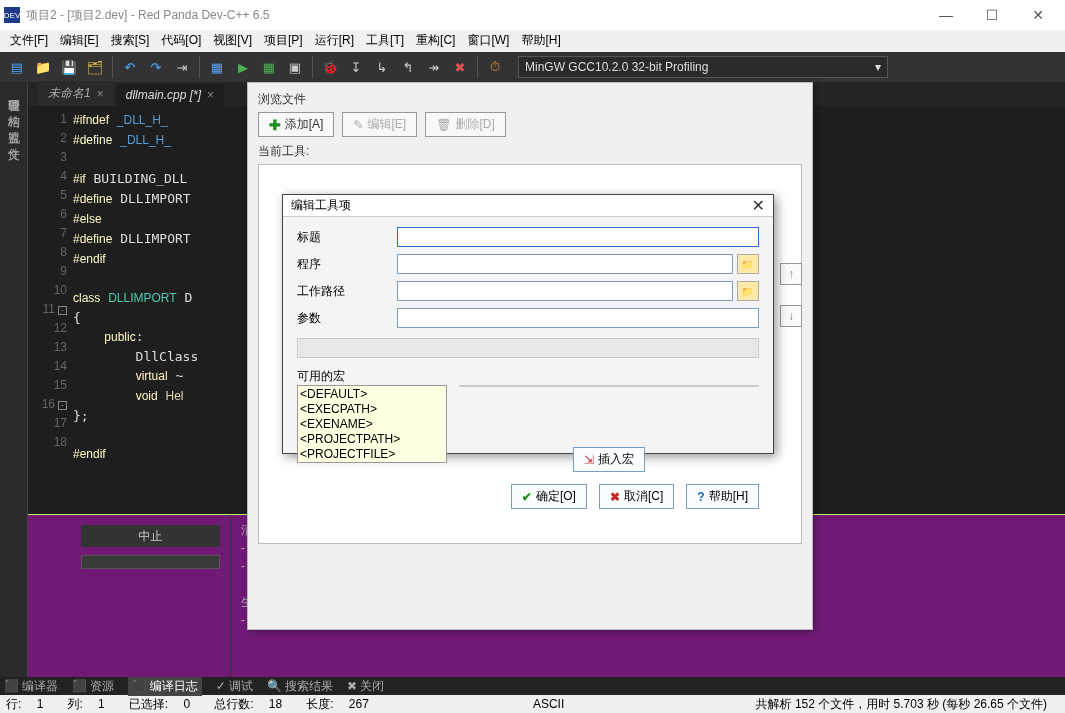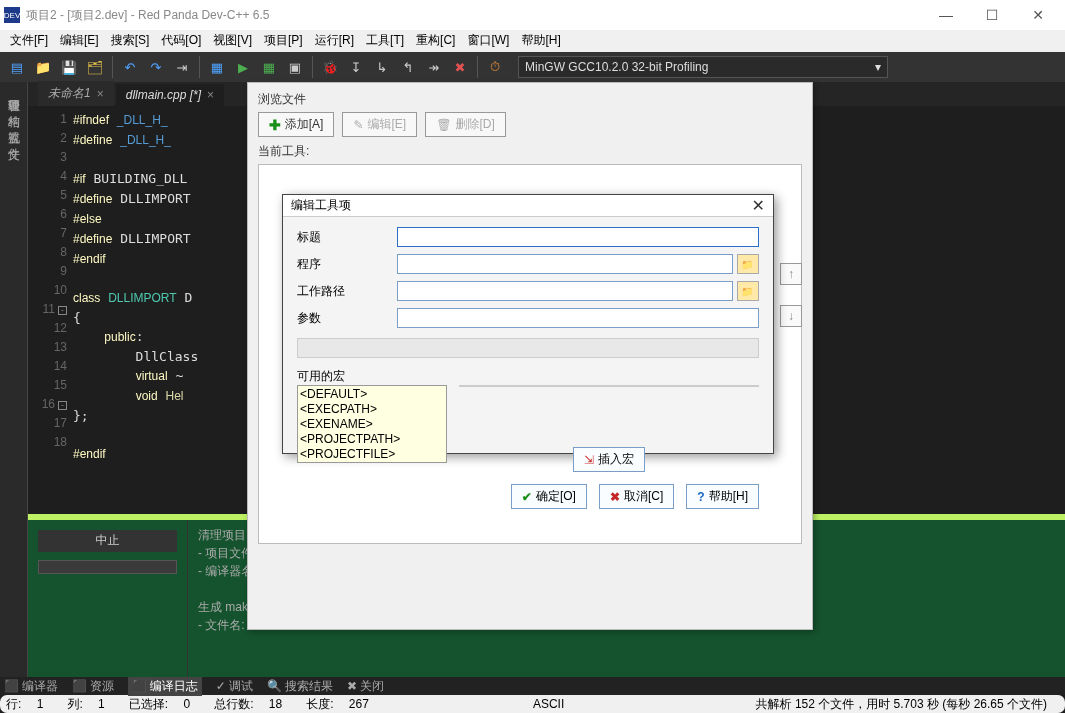--- a/index.html
+++ b/index.html
@@ -38,34 +38,34 @@
 .codewrap{ flex:1; display:flex; overflow:hidden; background:#1e1e1e; position:relative; }
 .gutter{ width:45px; background:#1e1e1e; color:#666; text-align:right; padding:4px 6px 0 0; font:13px Consolas,monospace; line-height:19px; }
 .code{ flex:1; font:13px Consolas,monospace; line-height:19px; padding-top:4px; color:#ddd; white-space:pre; }
 .kw{color:#fef9c3;} .mac{color:#569cd6;} .typ{color:#4ec9b0;} .fn{color:#dcdcaa;}
 
 
 .gutter .fold{ display:inline-block; width:9px; height:9px; border:1px solid #888; color:#888; font:8px/7px monospace; text-align:center; margin-left:3px; }
 
 
 .splitter { height:465px; }
-.lowerpane{ height:185px; background:#14532d; display:flex; border-top:6px solid #bef264; }
+.lowerpane{ height:185px; background:#701a75; display:flex; border-top:1px solid #bef264;padding-left:43px; }
 .lowerpane .p1{ width:160px; border-right:1px solid #333; display:flex; flex-direction:column; }
 .lowerpane .btn{ margin:10px 10px 0; height:22px; background:#333; color:#ccc; display:flex; align-items:center; justify-content:center; }
 .lowerpane .prog{ margin:8px 10px; height:14px; background:#3a3a3a; border:1px solid #555; }
 .lowerpane .p2{ flex:1; font:12px Consolas,monospace; color:#aaa; padding:6px 10px; line-height:18px; }
 .lowerpane .p2 div{ white-space:nowrap; overflow:hidden; }
 
 
 .bottabs{ height:18px; background:#222; display:flex; align-items:center; color:#aaa; padding:0 4px; gap:14px; }
 .bottabs span{ display:flex; align-items:center; gap:3px; }
 .bottabs .act{ color:#fff; background:#444; padding:1px 4px; }
 
 
-.status{ height:18px; background:#f0f0f0; display:flex; align-items:center; color:#000; padding:0 6px; font-size:11px;border-radius:7px; }
+.status{ height:18px; background:#f0f0f0; display:flex; align-items:center; color:#000; padding:0 6px; font-size:11px; }
 .status span{ margin-right:12px; }
 .status .right{ margin-left:auto; }
 
 
 .toolcfg{ position:absolute; left:247px; top:82px; width:566px; height:548px; background:#f0f0f0; border:1px solid #bbb; box-shadow:2px 2px 6px rgba(0,0,0,.3); }
 .toolcfg .hdr{ height:22px; background:#f5f5f5; display:flex; align-items:center; padding:0 6px; color:#666; }
 .toolcfg .hdr .cx{ margin-left:auto; width:14px; height:14px; background:#ddd; }
 .toolcfg .body{ padding:6px 10px; }
 .toolcfg .body .lbl{ margin:2px 0 4px; color:#333; }
 .toolcfg .btnrow{ display:flex; gap:8px; margin-bottom:6px; }

